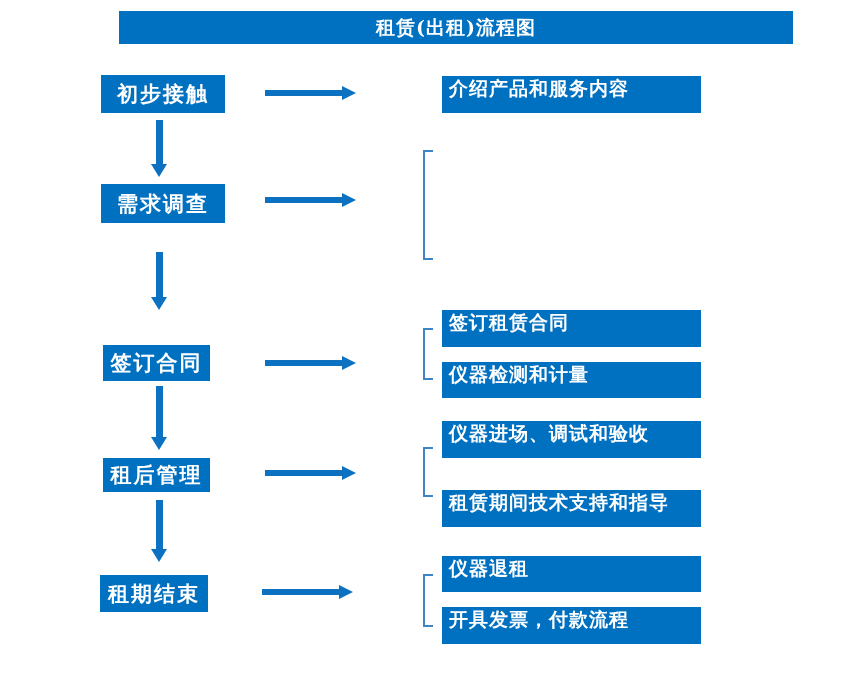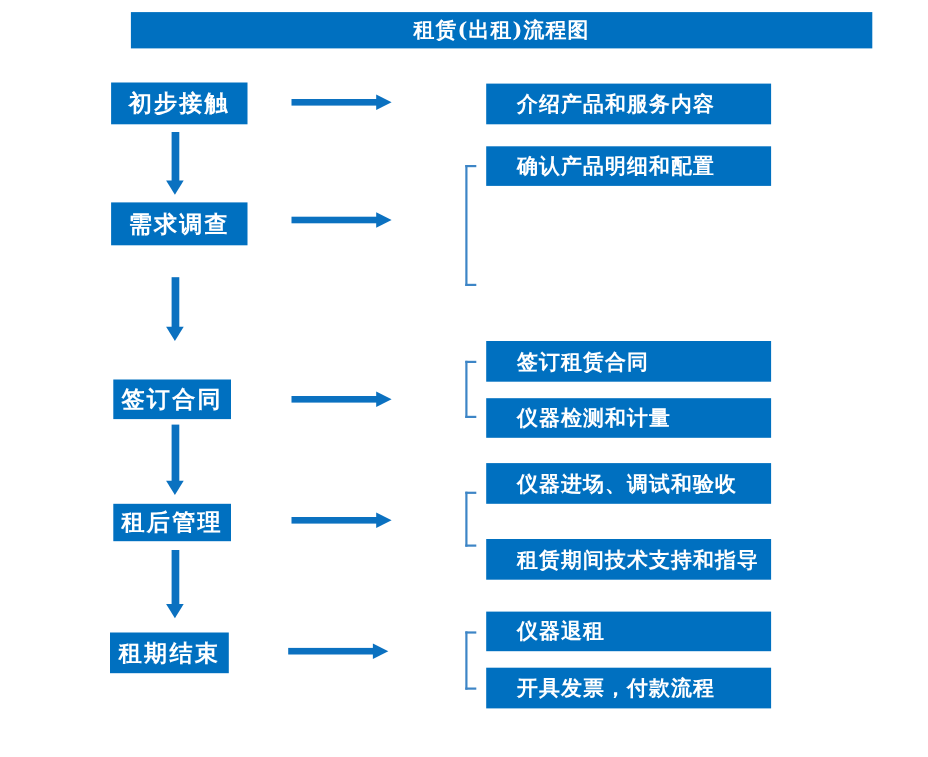--- a/index.html
+++ b/index.html
@@ -36,22 +36,22 @@
     font-size: 21px; font-weight: bold;
     display: flex; align-items: center; justify-content: center;
     letter-spacing: 2px;
   }
   .rbox {
     position: absolute;
     left: 442px; width: 259px;
     background: var(--box-blue);
     color: var(--text-white);
     font-size: 19px; font-weight: bold;
-    display: flex; align-items: center;
-    padding-left: 28px;
+    display: flex; align-items: flex-start;
+    padding-left: 7px;
     letter-spacing: 1px;
     white-space: nowrap;
   }
   .harrow { position: absolute; width: 91px; height: 14px; }
   .harrow .hshaft {
     position: absolute; left: 0; top: 4px; width: 78px; height: 6px;
     background: var(--arrow-blue);
   }
   .harrow .hhead {
     position: absolute; left: 77px; top: 0; width: 0; height: 0;
@@ -142,23 +142,20 @@
   </div>
 
   <div class="bracket" style="top:150px; height:110px;"></div>
   <div class="bracket" style="top:328px; height:52px;"></div>
   <div class="bracket" style="top:447px; height:50px;"></div>
   <div class="bracket" style="top:574px; height:53px;"></div>
 
   <div class="rbox" style="top:76px; height:37px;">
     <span>介绍产品和服务内容</span>
   </div>
-  <div class="rbox" style="top:133px; height:36px;">
-    <span>确认产品明细和配置</span>
-  </div>
   <div class="rbox" style="top:310px; height:37px;">
     <span>签订租赁合同</span>
   </div>
   <div class="rbox" style="top:362px; height:36px;">
     <span>仪器检测和计量</span>
   </div>
   <div class="rbox" style="top:421px; height:37px;">
     <span>仪器进场、调试和验收</span>
   </div>
   <div class="rbox" style="top:490px; height:37px;">

